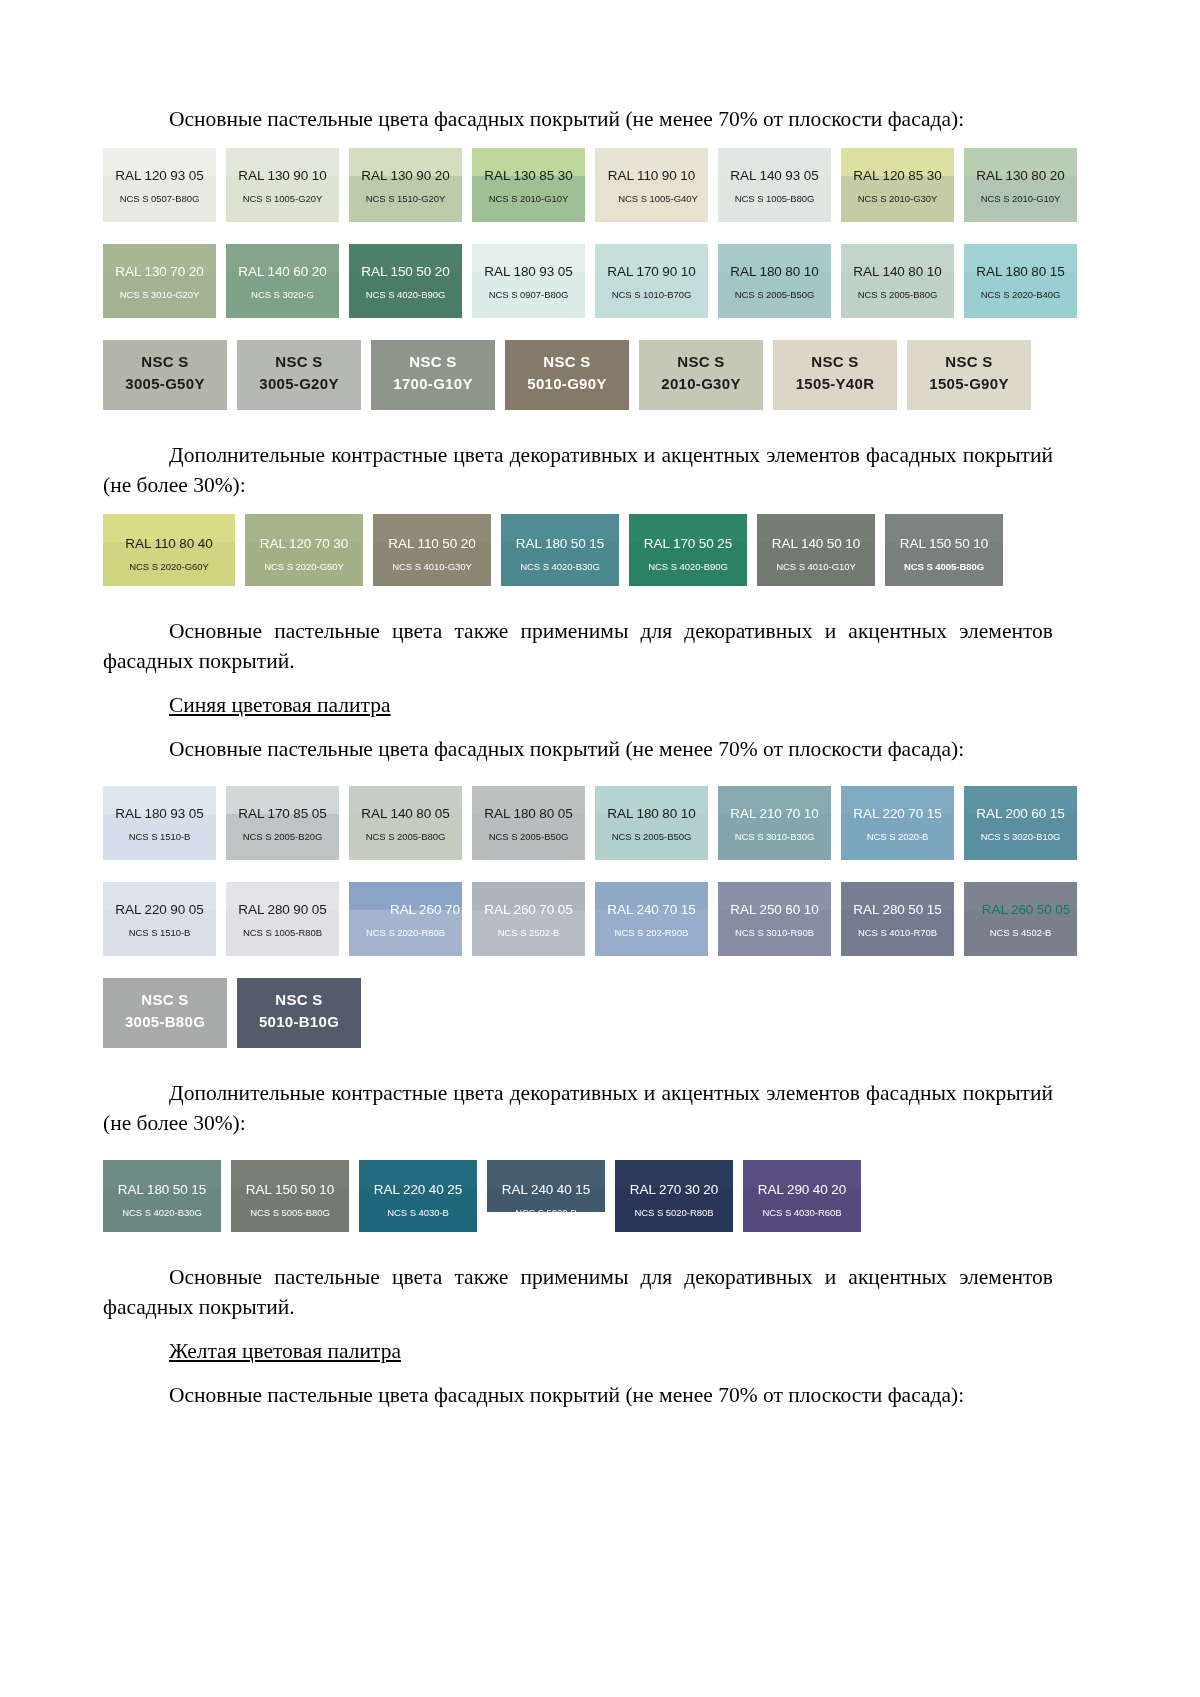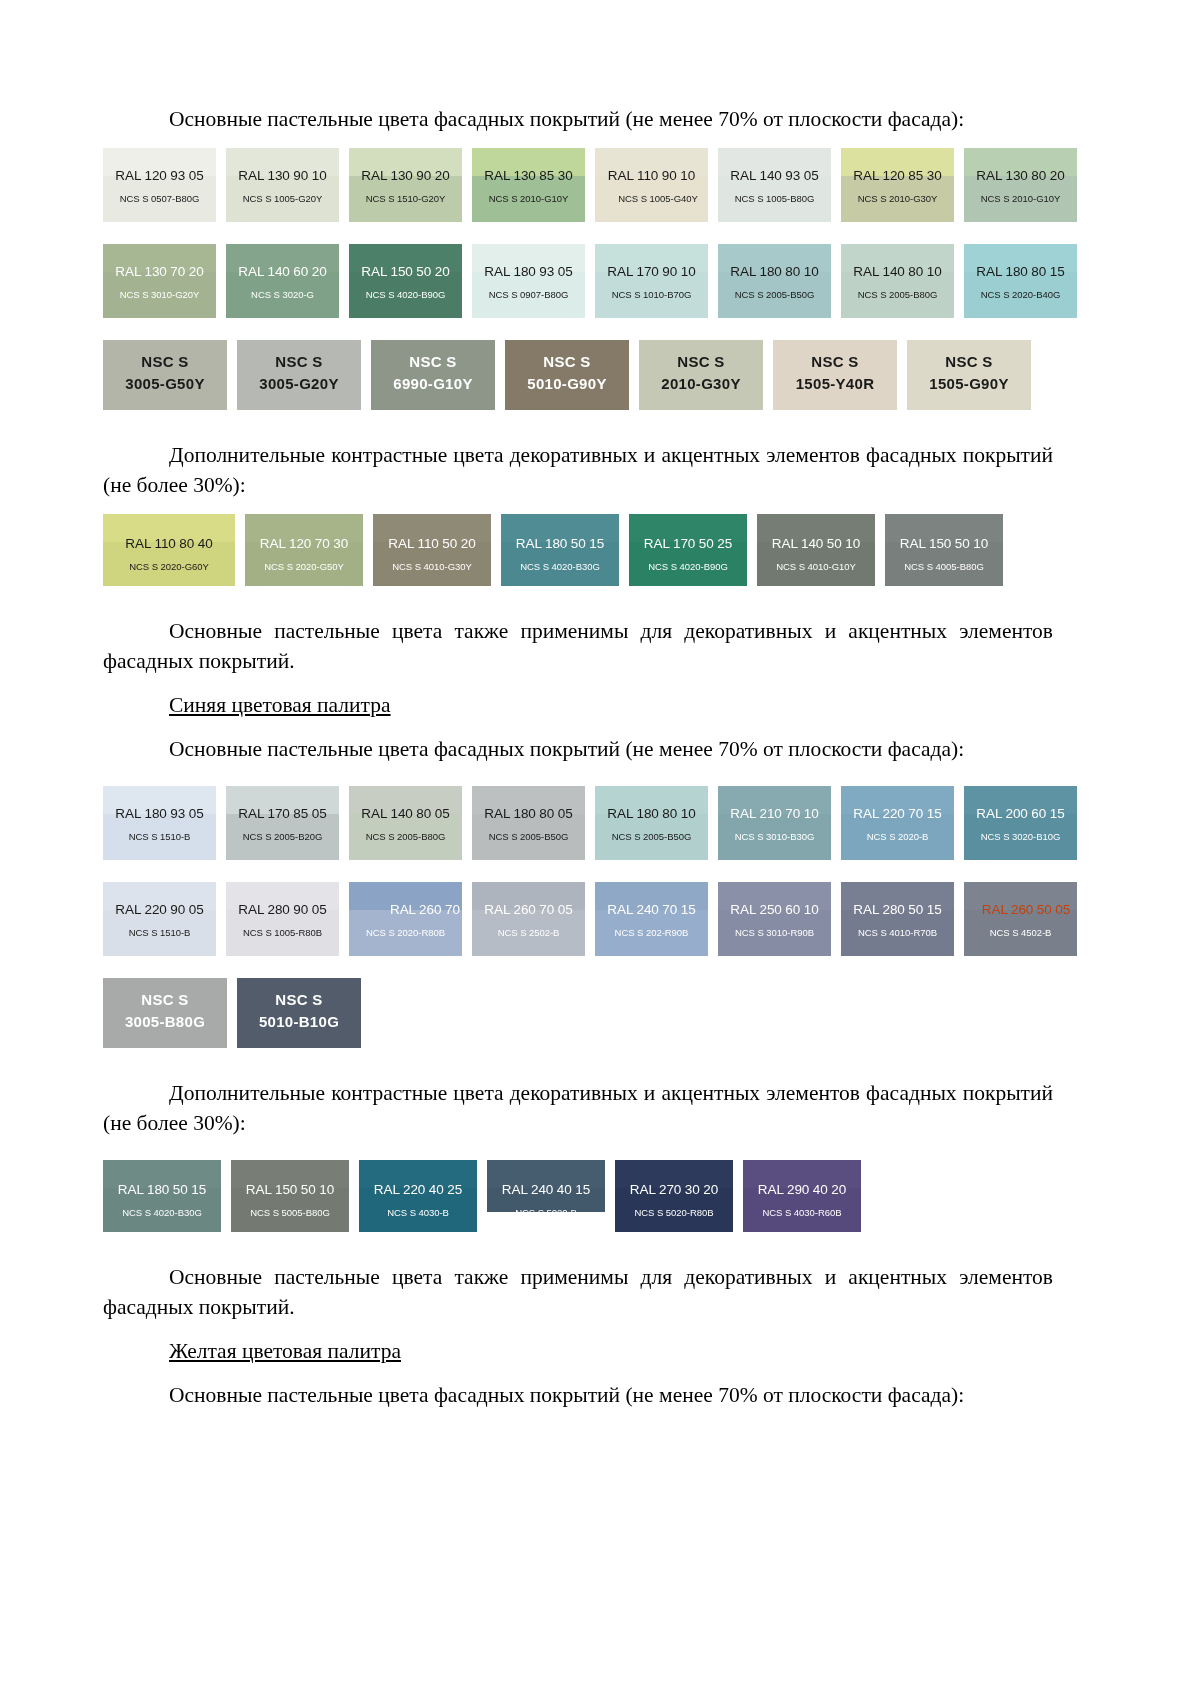--- a/index.html
+++ b/index.html
@@ -230,21 +230,21 @@
         <div class="nsc-box" style="background: rgb(179, 181, 168);">
           <div class="l1" style="color: rgb(26, 26, 26);">NSC S</div>
           <div class="l2" style="color: rgb(26, 26, 26);">3005-G50Y</div>
         </div>
         <div class="nsc-box" style="background: rgb(182, 184, 180);">
           <div class="l1" style="color: rgb(26, 26, 26);">NSC S</div>
           <div class="l2" style="color: rgb(26, 26, 26);">3005-G20Y</div>
         </div>
         <div class="nsc-box" style="background: rgb(141, 150, 136);">
           <div class="l1" style="color: rgb(255, 255, 255);">NSC S</div>
-          <div class="l2" style="color: rgb(255, 255, 255);">6990-G10Y</div>
+          <div class="l2" style="color: rgb(255, 255, 255);">1700-G10Y</div>
         </div>
         <div class="nsc-box" style="background: rgb(133, 122, 104);">
           <div class="l1" style="color: rgb(255, 255, 255);">NSC S</div>
           <div class="l2" style="color: rgb(255, 255, 255);">5010-G90Y</div>
         </div>
         <div class="nsc-box" style="background: rgb(198, 200, 182);">
           <div class="l1" style="color: rgb(26, 26, 26);">NSC S</div>
           <div class="l2" style="color: rgb(26, 26, 26);">2010-G30Y</div>
         </div>
         <div class="nsc-box" style="background: rgb(222, 213, 199);">
@@ -297,21 +297,21 @@
         <div class="swatch contrast" style="width: 118px; height: 72px;">
           <div class="top-band" style="background: rgb(118, 125, 117);"></div>
           <div class="bot-band" style="background: rgb(114, 121, 113);"></div>
           <div class="ral" style="color: rgb(255, 255, 255);">RAL 140 50 10</div>
           <div class="ncs" style="color: rgb(255, 255, 255);">NCS S 4010-G10Y</div>
         </div>
         <div class="swatch contrast" style="width: 118px; height: 72px;">
           <div class="top-band" style="background: rgb(125, 131, 128);"></div>
           <div class="bot-band" style="background: rgb(121, 127, 124);"></div>
           <div class="ral" style="color: rgb(255, 255, 255);">RAL 150 50 10</div>
-          <div class="ncs" style="color: rgb(255, 255, 255);">NCS S 4005-B80G</div>
+          <div class="ncs" style="color: rgb(255, 255, 255); font-weight: bold;">NCS S 4005-B80G</div>
         </div>
       </div>
 
     <div class="spacer-l"></div>
 
     <p class="para">Основные пастельные цвета также применимы для декоративных и акцентных элементов фасадных покрытий.</p>
 
     <div class="spacer-s"></div>
 
     <p class="para nojust"><span class="underlined">Синяя цветовая палитра</span></p>
@@ -414,21 +414,21 @@
         </div>
         <div class="swatch">
           <div class="top-band" style="background: rgb(120, 127, 146);"></div>
           <div class="bot-band" style="background: rgb(116, 123, 142);"></div>
           <div class="ral" style="color: rgb(255, 255, 255);">RAL 280 50 15</div>
           <div class="ncs" style="color: rgb(255, 255, 255);">NCS S 4010-R70B</div>
         </div>
         <div class="swatch">
           <div class="top-band" style="background: rgb(125, 132, 144);"></div>
           <div class="bot-band" style="background: rgb(121, 128, 140);"></div>
-          <div class="ral" style="color: #c2410c; padding-left: 11px;">RAL 260 50 05</div>
+          <div class="ral" style="color: #0f766e; padding-left: 11px;">RAL 260 50 05</div>
           <div class="ncs" style="color: rgb(255, 255, 255);">NCS S 4502-B</div>
         </div>
       </div>
 
     <div class="spacer-m"></div>
 
     <div class="nsc-row" id="blue-nsc-row">
         <div class="nsc-box" style="background: rgb(167, 170, 168);">
           <div class="l1" style="color: rgb(255, 255, 255);">NSC S</div>
           <div class="l2" style="color: rgb(255, 255, 255);">3005-B80G</div>

